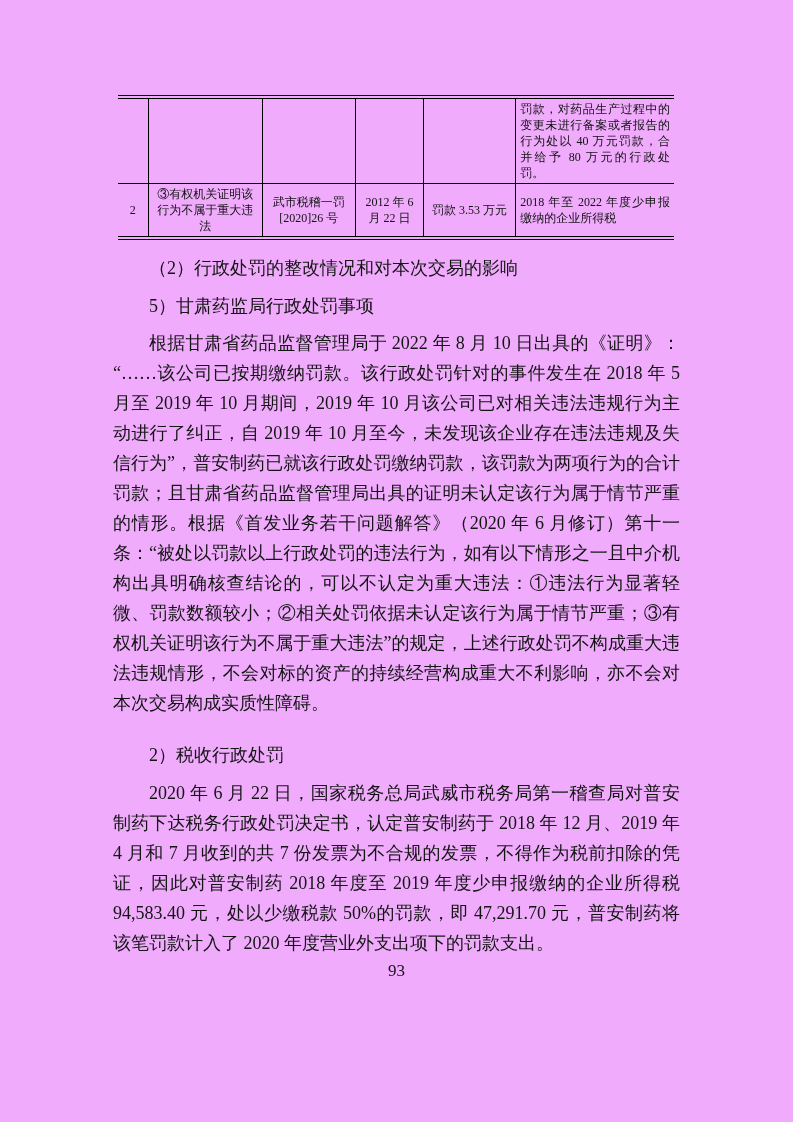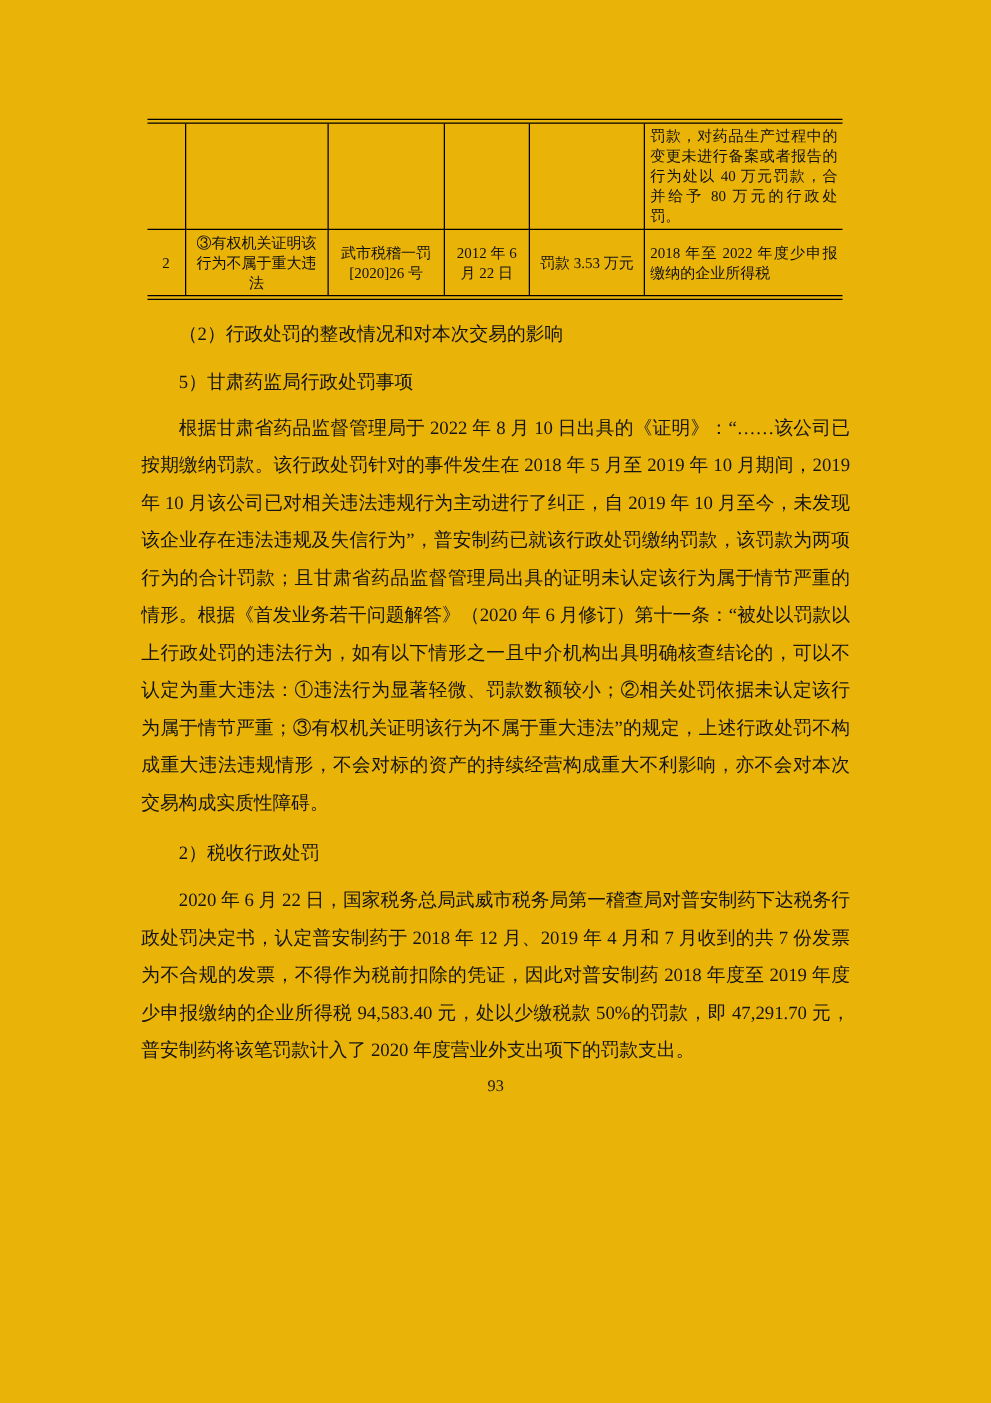--- a/index.html
+++ b/index.html
@@ -6,21 +6,21 @@
   body {
     width: 793px; height: 1122px;
     background: #ffffff;
     color: #141414;
     font-family: "Liberation Serif", "DejaVu Serif", serif;
     position: relative;
     overflow: hidden;
   }
   .page {
     position: absolute; inset: 0;
-    background: #eab308;
+    background: #f0abfc;
   }
   .content {
     position: absolute;
     left: 113px; top: 0;
     width: 567px;
   }
 
   
   .table-wrap {
     margin: 95px 0 0 5px;
@@ -50,44 +50,44 @@
   table.penalty td:first-child  { border-left: none; }
   table.penalty td:last-child   { border-right: none; }
   table.penalty td.reason {
     text-align: justify;
     text-align-last: left;
     padding: 2px 4px;
   }
 
   
   .h-sub, .para {
-    font-size: 15px;
+    font-size: 18px;
     line-height: 30px;
     margin: 0;
   }
   .h-sub {
     text-indent: 2em;
     white-space: nowrap;
   }
   .para {
     text-align: justify;
     text-align-last: left;
     text-indent: 2em;
   }
   .h-rect  { margin-top: 13px; }
   .h-gansu { margin-top: 8px; }
   .p-cert  { margin-top: 7px; }
-  .h-tax   { margin-top: 10px; }
+  .h-tax   { margin-top: 22px; }
   .p-tax   { margin-top: 8px; }
   .p-reg   { margin-top: 18px; }
 
   .page-number {
     margin-top: 4px;
     text-align: center;
-    font-size: 13px;
+    font-size: 17px;
     line-height: 18px;
     color: #141414;
   }
 </style>
 </head>
 <body>
 
 <div class="page">
   <div class="content">
 

